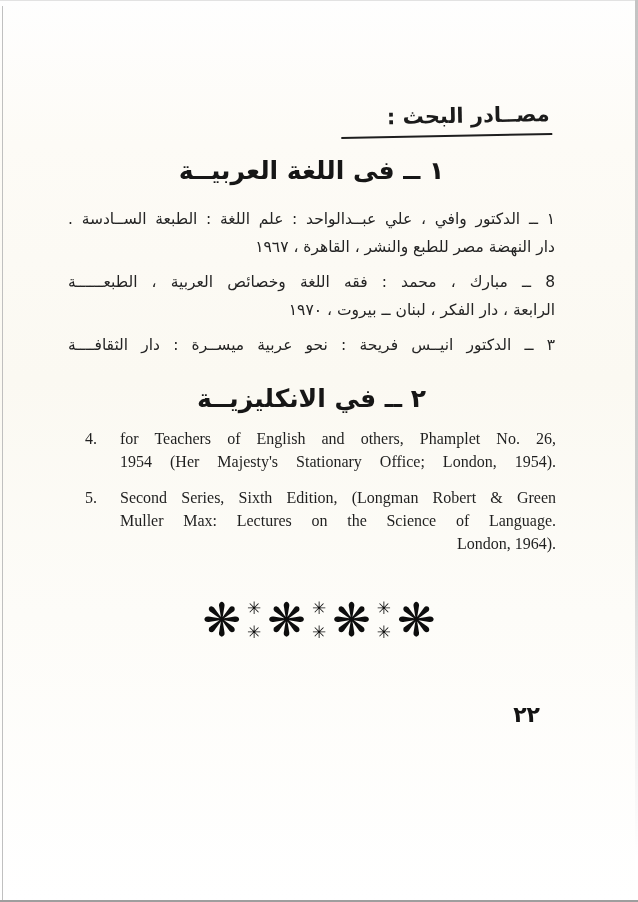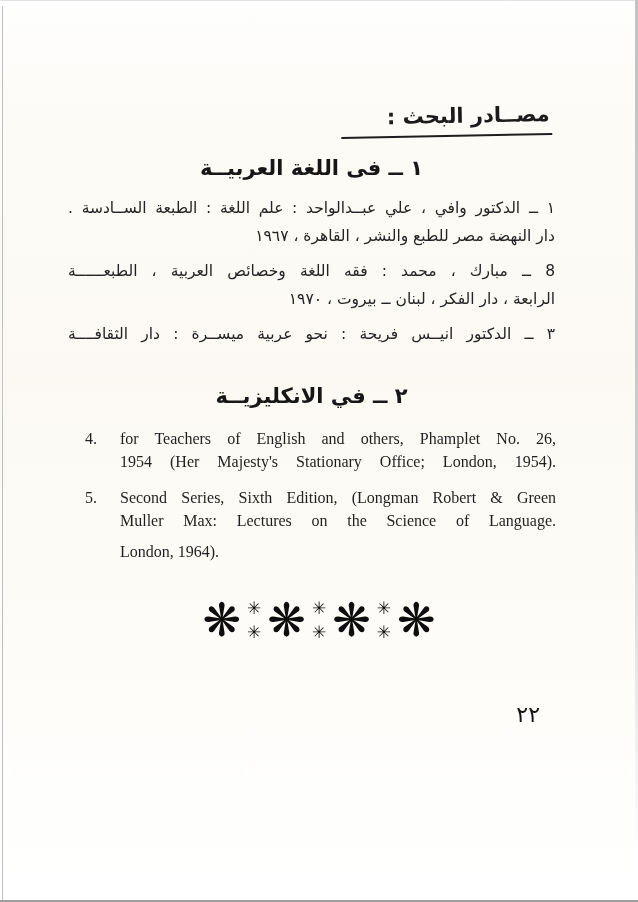--- a/index.html
+++ b/index.html
@@ -49,31 +49,31 @@
     transform: rotate(-1.1deg);
     letter-spacing: 0.5px;
   }
 
   .section-heading {
     position: absolute;
     left: 68px;
     width: 487px;
     text-align: center;
     direction: rtl;
-    font-size: 21px;
+    font-size: 25px;
     font-weight: 700;
     color: #161616;
   }
   .heading-arabic { top: 156px; }
   .heading-english { top: 384px; }
 
   
   .arabic-entries {
     position: absolute;
-    top: 194px;
+    top: 205px;
     left: 68px;
     width: 487px;
     direction: rtl;
     font-size: 15.5px;
     line-height: 28px;
     color: #242424;
   }
   .ar-entry { margin-bottom: 7px; }
   .ar-line1 {
     text-align: justify;
@@ -91,21 +91,21 @@
     width: 471px;
     font-family: "Liberation Serif", "DejaVu Serif", serif;
     font-size: 16px;
     line-height: 23px;
     color: #1f1f1f;
   }
   .en-entry { display: flex; margin-bottom: 13px; }
   .en-number { width: 35px; flex: 0 0 35px; }
   .en-lines { flex: 1 1 auto; }
   .en-line-justify { text-align: justify; text-align-last: justify; }
-  .en-line-last { text-align: left; margin-top: 8px; }
+  .en-line-last { text-align: right; }
 
   
   .ornament {
     position: absolute;
     top: 592px;
     left: 0; right: 0;
     display: flex;
     justify-content: center;
     align-items: center;
     gap: 6px;
@@ -125,21 +125,21 @@
     line-height: 17px;
     font-weight: 700;
   }
 
   .page-number {
     position: absolute;
     top: 702px;
     right: 98px;
     direction: rtl;
     font-size: 22px;
-    font-weight: 400;
+    font-weight: 700;
     color: #131313;
     letter-spacing: 1px;
   }
 </style>
 </head>
 <body>
 
 <div class="paper">
 
   <div class="edge-top"></div>

